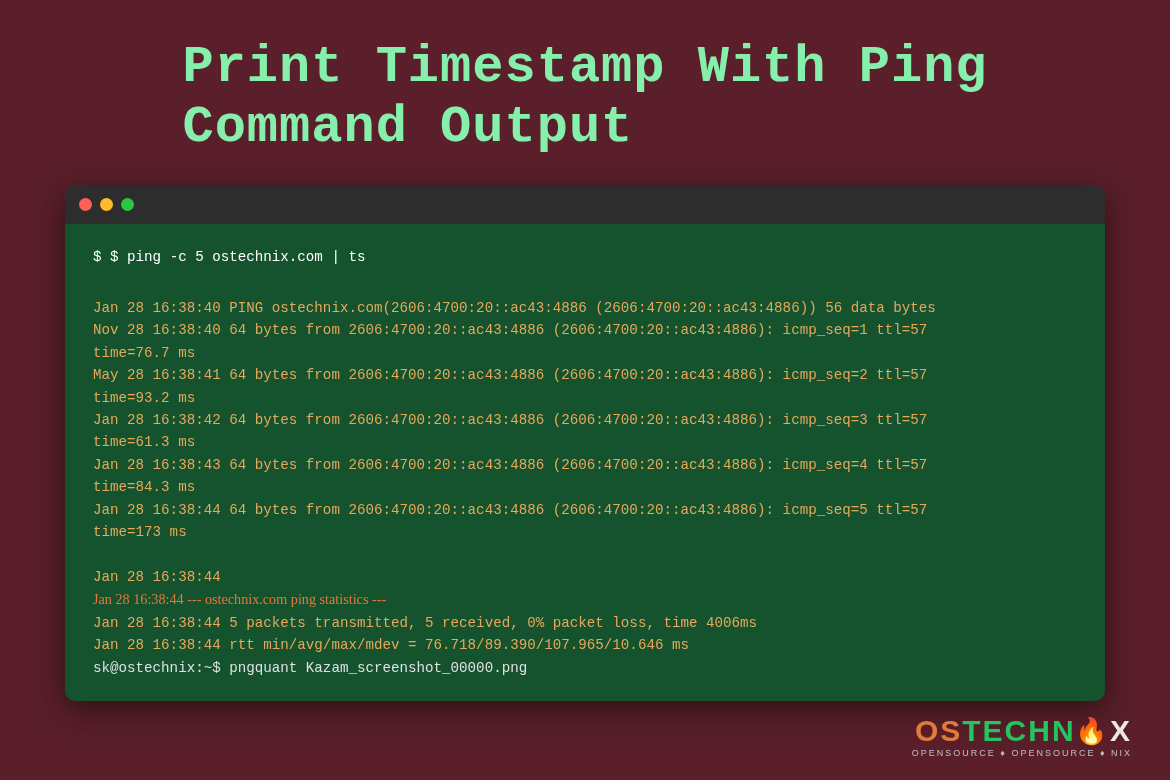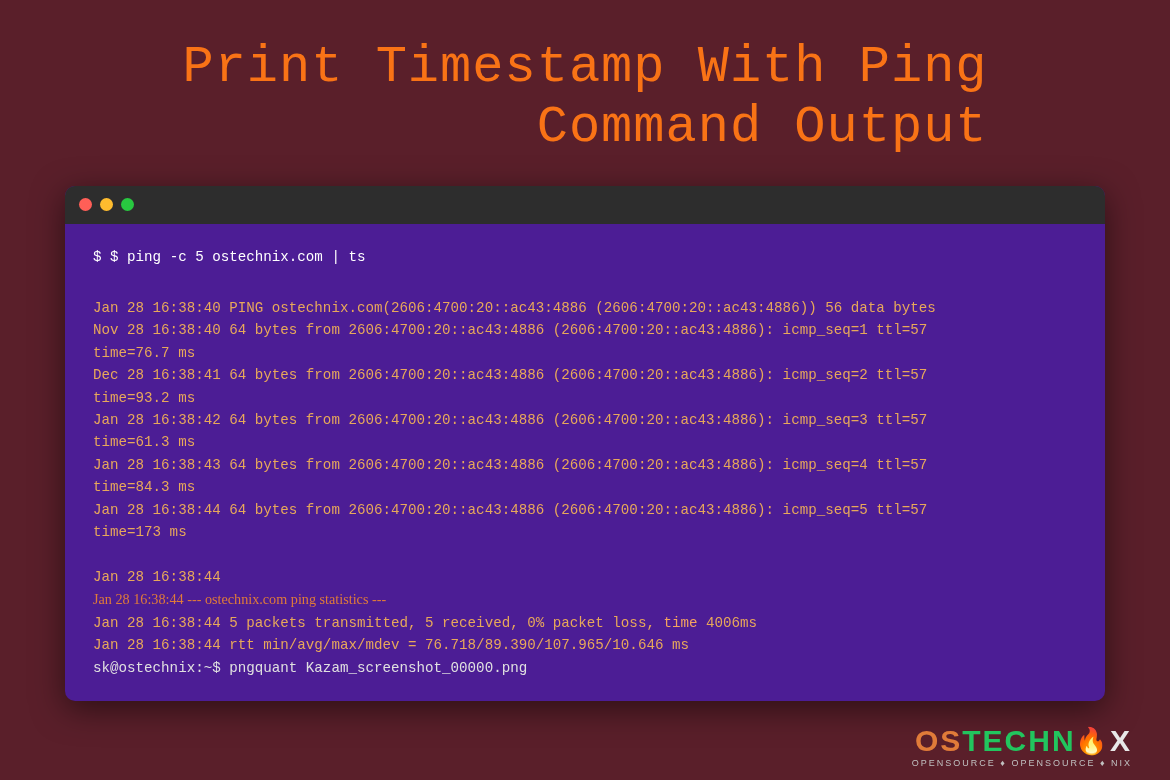--- a/index.html
+++ b/index.html
@@ -10,34 +10,34 @@
       background-color: #5a1f2a;
       display: flex;
       flex-direction: column;
       align-items: center;
       justify-content: flex-start;
       font-family: 'Courier New', Courier, monospace;
       overflow: hidden;
     }
 
     .page-title {
-      color: #f97316;
+      color: #86efac;
       font-size: 52px;
-      font-weight: 400;
-      text-align: right;
+      font-weight: 700;
+      text-align: left;
       margin-top: 38px;
       margin-bottom: 28px;
       line-height: 1.15;
       letter-spacing: 1px;
       font-family: 'Courier New', Courier, monospace;
     }
 
     .terminal-wrapper {
       width: 1040px;
-      background-color: #4c1d95;
+      background-color: #14532d;
       border-radius: 10px;
       overflow: hidden;
       box-shadow: 0 8px 32px rgba(0,0,0,0.5);
     }
 
     .terminal-titlebar {
       background-color: #2d2d2d;
       height: 38px;
       display: flex;
       align-items: center;
@@ -103,38 +103,38 @@
   </div>
   <div class="terminal-body">
     <div class="cmd-line" style="margin-bottom:6px;">
       <span style="color:#ffffff;">$ </span><span style="color:#ffffff;">$ ping -c 5 ostechnix.com | ts</span>
     </div>
 
     <div class="terminal-output">
 <span class="line-orange">Jan 28 16:38:40 PING ostechnix.com(2606:4700:20::ac43:4886 (2606:4700:20::ac43:4886)) 56 data bytes</span>
 <span class="line-orange">Nov 28 16:38:40 64 bytes from 2606:4700:20::ac43:4886 (2606:4700:20::ac43:4886): icmp_seq=1 ttl=57</span>
 <span class="line-orange">time=76.7 ms</span>
-<span class="line-orange">Dec 28 16:38:41 64 bytes from 2606:4700:20::ac43:4886 (2606:4700:20::ac43:4886): icmp_seq=2 ttl=57</span>
+<span class="line-orange">May 28 16:38:41 64 bytes from 2606:4700:20::ac43:4886 (2606:4700:20::ac43:4886): icmp_seq=2 ttl=57</span>
 <span class="line-orange">time=93.2 ms</span>
 <span class="line-orange">Jan 28 16:38:42 64 bytes from 2606:4700:20::ac43:4886 (2606:4700:20::ac43:4886): icmp_seq=3 ttl=57</span>
 <span class="line-orange">time=61.3 ms</span>
 <span class="line-orange">Jan 28 16:38:43 64 bytes from 2606:4700:20::ac43:4886 (2606:4700:20::ac43:4886): icmp_seq=4 ttl=57</span>
 <span class="line-orange">time=84.3 ms</span>
 <span class="line-orange">Jan 28 16:38:44 64 bytes from 2606:4700:20::ac43:4886 (2606:4700:20::ac43:4886): icmp_seq=5 ttl=57</span>
 <span class="line-orange">time=173 ms</span>
 
 <span class="line-orange">Jan 28 16:38:44</span>
 <span class="line-highlight">Jan 28 16:38:44 --- ostechnix.com ping statistics ---</span>
 <span class="line-orange">Jan 28 16:38:44 5 packets transmitted, 5 received, 0% packet loss, <span style="color:#f4a460;">time</span> 4006ms</span>
 <span class="line-orange">Jan 28 16:38:44 rtt min/avg/max/mdev = 76.718/89.390/107.965/10.646 ms</span>
 <span style="color:#e0e0e0;">sk@ostechnix:~$ pngquant Kazam_screenshot_00000.png</span></div>
   </div>
 </div>
 
-<div class="logo-area" style="position:fixed; bottom:12px; right:38px; text-align:right;">
+<div class="logo-area" style="position:fixed; bottom:22px; right:38px; text-align:right;">
   <div style="font-family:Arial,sans-serif; font-weight:900; font-size:30px; letter-spacing:2px; color:#e07b39; display:flex; align-items:center;">
     <span style="color:#e07b39;">OS</span>
       <span style="color:#22c55e;">TECHN</span>
       <span style="color:#ff6b35; font-size:26px;">🔥</span>
       <span style="color:#e8e8e8;">X</span>
   </div>
   <div style="font-family:Arial,sans-serif; font-size:9px; color:#c0c0c0; letter-spacing:2px;">OPENSOURCE ♦ OPENSOURCE ♦ NIX</div>
 </div>
 
 </body></html>

